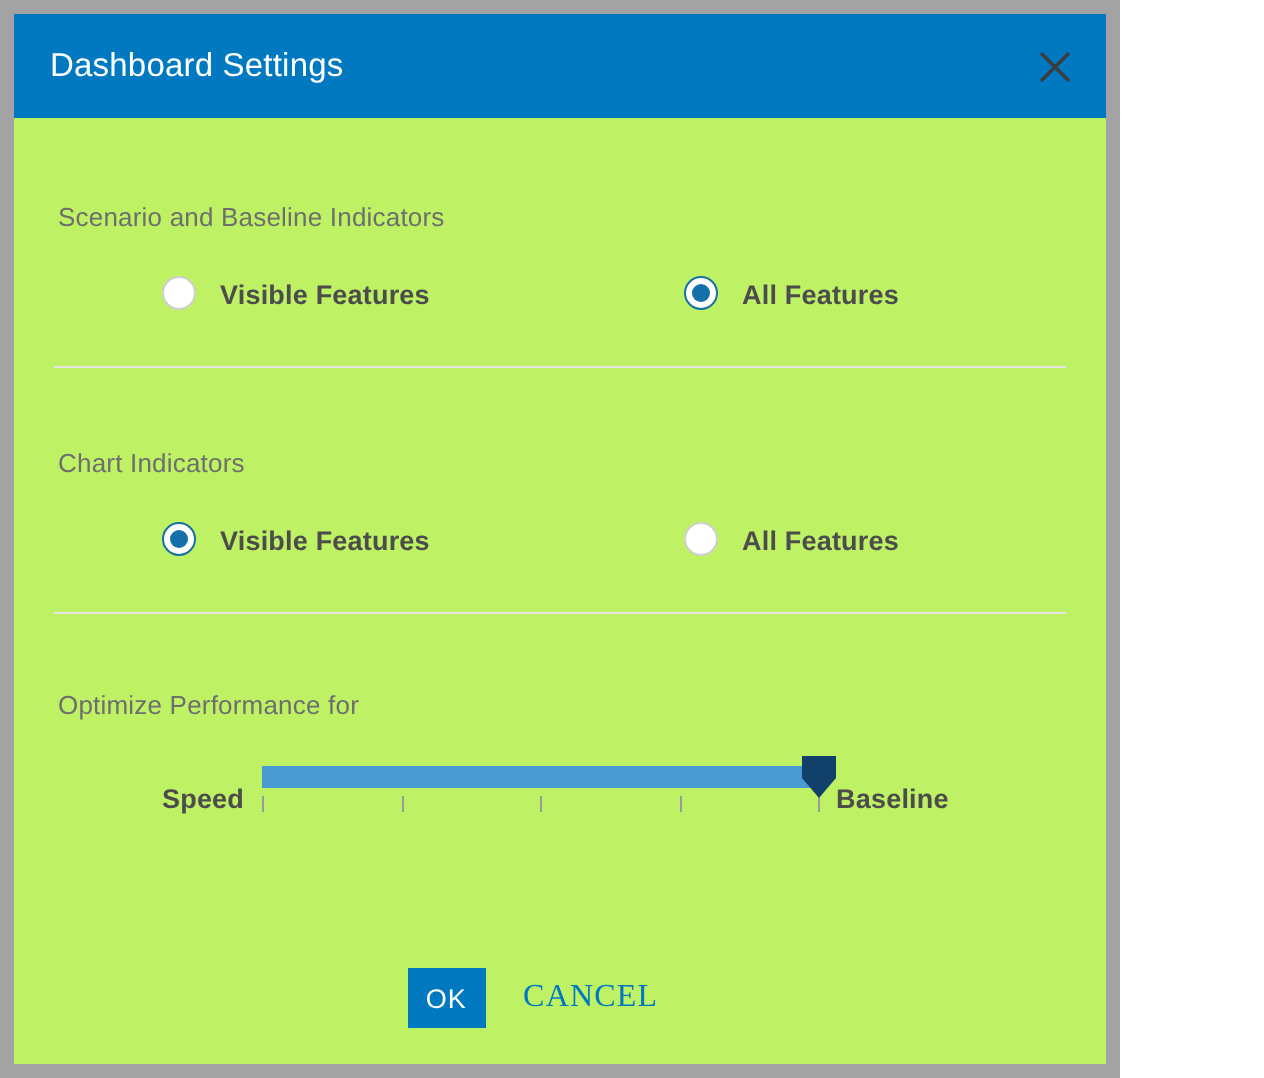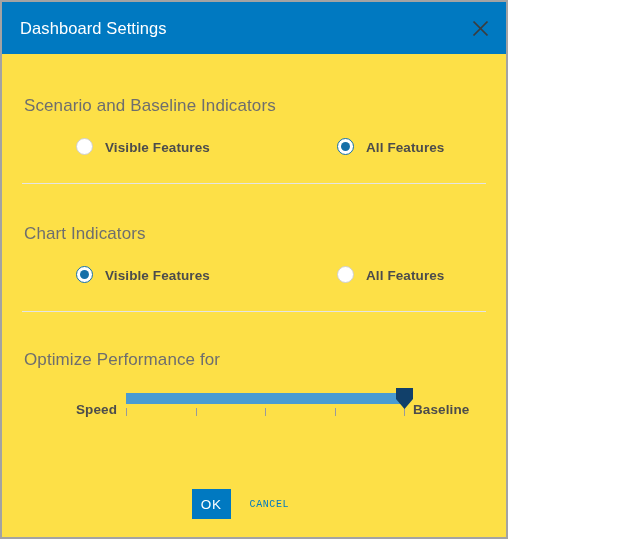--- a/index.html
+++ b/index.html
@@ -11,25 +11,25 @@
     height: 539px;
     background: #ffffff;
     font-family: "Liberation Sans", sans-serif;
     overflow: hidden;
   }
 
   .dialog {
     position: absolute;
     left: 0;
     top: 0;
-    width: 508px;
+    width: 560px;
     height: 539px;
     box-sizing: border-box;
-    background: #fde047;
-    border: 2px solid #a3a3a3;
+    background: #bef264;
+    border: 7px solid #a3a3a3;
     display: flex;
     flex-direction: column;
   }
 
   
   .dialog-header {
     position: relative;
     height: 52px;
     flex: 0 0 52px;
     background: #0079c1;
@@ -63,21 +63,21 @@
     flex: 1 1 auto;
     position: relative;
     padding: 0;
   }
 
   .section {
     padding: 0 20px;
   }
   .section-title {
     color: #6e6e6e;
-    font-size: 17px;
+    font-size: 13px;
     font-weight: 400;
     letter-spacing: 0.1px;
     margin: 0;
     padding: 0 0 0 2px;
     white-space: nowrap;
   }
 
   .radio-row {
     display: flex;
     align-items: center;
@@ -203,22 +203,22 @@
     letter-spacing: 0.6px;
     height: 30px;
     min-width: 38px;
     padding: 0 9px;
     cursor: pointer;
   }
   .btn-cancel {
     background: transparent;
     color: #0079c1;
     border: none;
-    font-family: Liberation Mono, monospace;
-    font-size: 10px;
+    font-family: Liberation Serif, serif;
+    font-size: 16px;
     letter-spacing: 0.6px;
     height: 30px;
     padding: 0;
     margin-left: 19px;
     margin-right: 3px;
     cursor: pointer;
   }
 </style>
 </head>
 <body>

